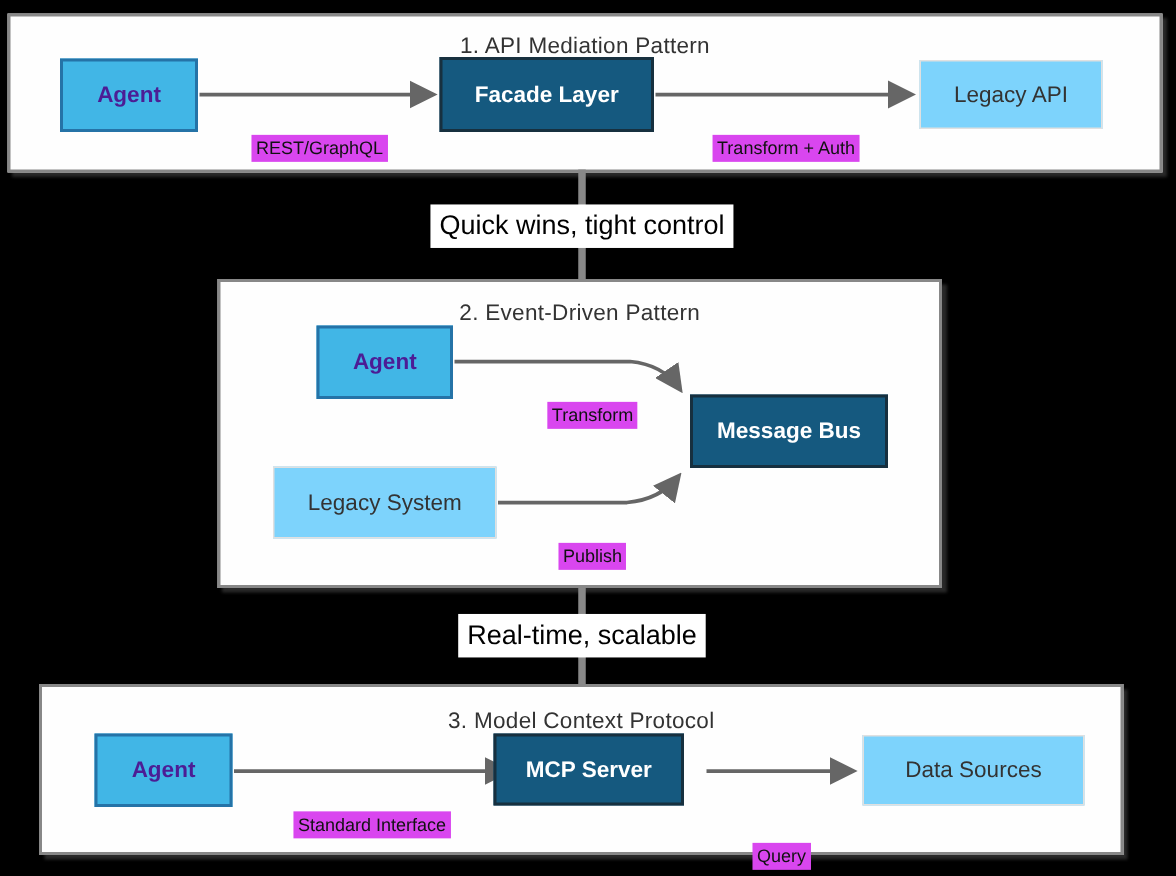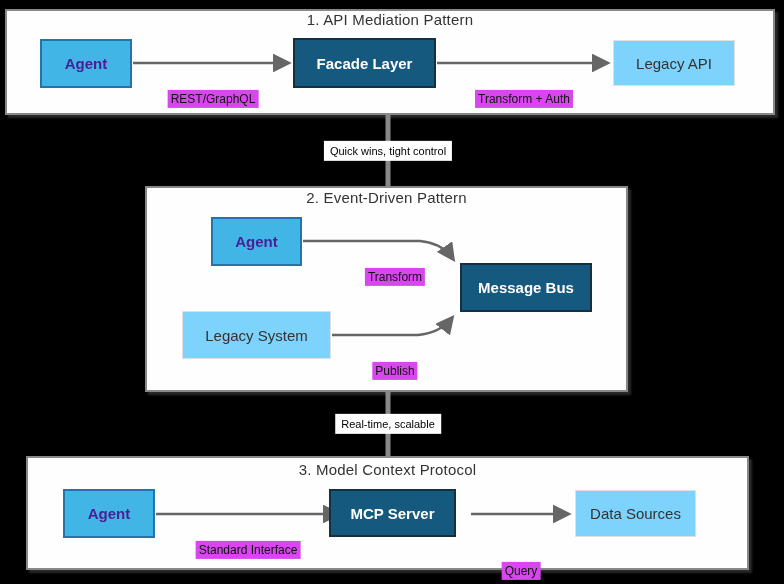--- a/index.html
+++ b/index.html
@@ -7,37 +7,38 @@
     position:relative;width:784px;height:584px;background:#000;overflow:hidden;
     font-family:"Liberation Sans","DejaVu Sans",sans-serif;
   }
   .panel{
     position:absolute;background:#fefefe;border:2px solid #888;
     box-shadow:3px 3px 2px rgba(90,90,90,.45);z-index:1;box-sizing:border-box;
   }
   .panel-title{
     position:absolute;z-index:3;text-align:center;color:#333;font-size:15px;
     letter-spacing:.2px;
+    margin-top:11px;
   }
   .wires{position:absolute;left:0;top:0;z-index:2;pointer-events:none;}
   .node{
     position:absolute;z-index:4;display:flex;align-items:center;justify-content:center;
     font-size:15px;box-sizing:border-box;text-align:center;
   }
   .node-blue{background:#41b6e6;border:2px solid #2573a7;color:#4c1d95;font-weight:700;}
   .node-dark{background:#15597f;border:2px solid #17303f;color:#fff;font-weight:700;}
   .node-gray{background:#7dd3fc;border:1px solid #e0e0e0;color:#333;font-weight:400;}
   .edge-label{
     position:absolute;z-index:3;transform:translate(-50%,-50%);
     background:#d946ef;color:#111;font-size:12px;white-space:nowrap;
     padding:1px 3px;line-height:1.35;margin-top:36px;
   }
   .gap-label{
     position:absolute;z-index:3;transform:translate(-50%,-50%);
-    background:#fff;color:#000;font-size:11px;white-space:nowrap;
+    background:#fff;color:#000;font-size:18px;white-space:nowrap;
     padding:3px 6px;line-height:1.3;
   }
 </style>
 </head>
 <body>
 
 <div class="stage">
 
   <svg class="wires" width="784" height="584">
     <defs>
@@ -70,21 +71,21 @@
   <div class="node node-blue" style="left:40px;top:39px;width:92px;height:49px">Agent</div>
   <div class="node node-dark" style="left:293px;top:38px;width:143px;height:50px">Facade Layer</div>
   <div class="node node-gray" style="left:613px;top:40px;width:122px;height:46px">Legacy API</div>
 
   <div class="node node-blue" style="left:211px;top:217px;width:91px;height:49px">Agent</div>
   <div class="node node-dark" style="left:460px;top:263px;width:132px;height:49px">Message Bus</div>
   <div class="node node-gray" style="left:182px;top:311px;width:149px;height:48px">Legacy System</div>
 
   <div class="node node-blue" style="left:63px;top:489px;width:92px;height:49px">Agent</div>
   <div class="node node-dark" style="left:329px;top:489px;width:127px;height:48px">MCP Server</div>
-  <div class="node node-gray" style="left:575px;top:490px;width:121px;height:47px">Data Sources</div>
+  <div class="node node-gray" style="left:575px;top:490px;width:148px;height:47px">Data Sources</div>
 
   <div class="edge-label" style="left:213px;top:63px">REST/GraphQL</div>
   <div class="edge-label" style="left:524px;top:63px">Transform + Auth</div>
   <div class="edge-label" style="left:395px;top:241px">Transform</div>
   <div class="edge-label" style="left:395px;top:335px">Publish</div>
   <div class="edge-label" style="left:248px;top:514px">Standard Interface</div>
   <div class="edge-label" style="left:521px;top:535px">Query</div>
 
   <div class="gap-label" style="left:388px;top:151px">Quick wins, tight control</div>
   <div class="gap-label" style="left:388px;top:424px">Real-time, scalable</div>

